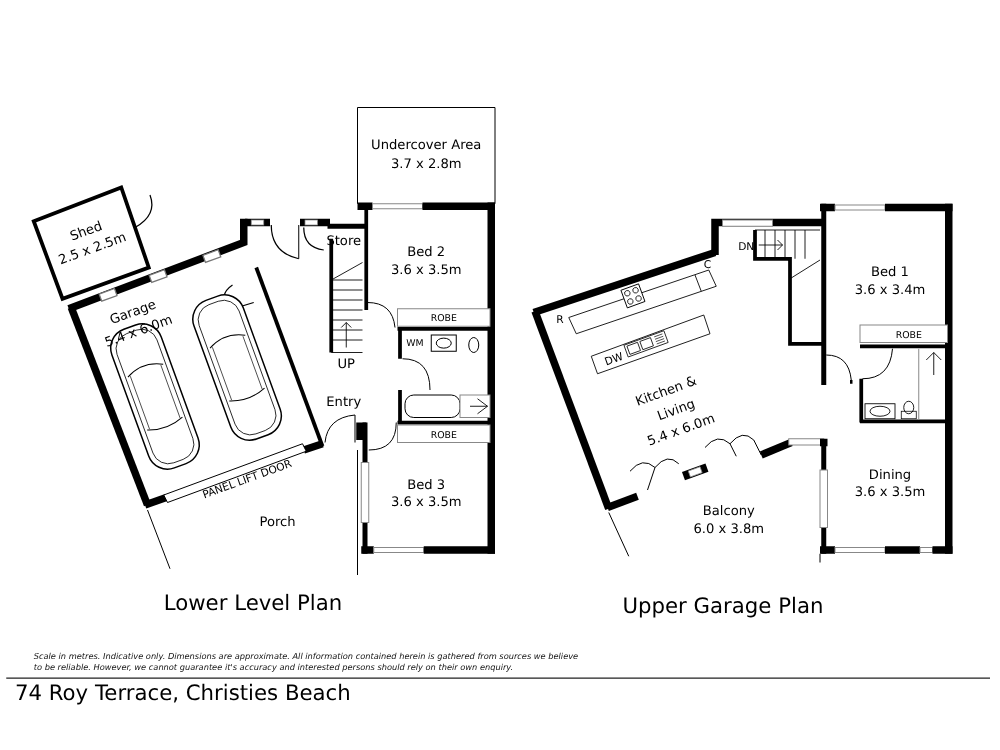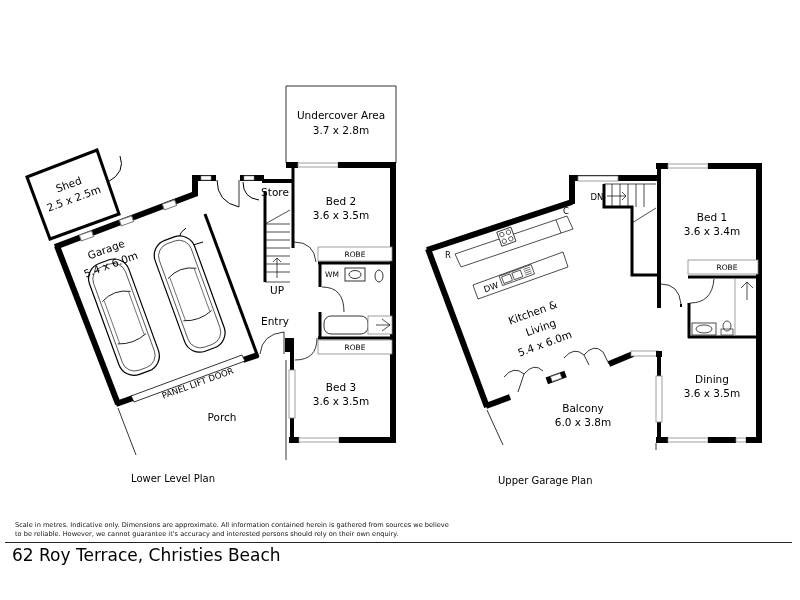--- a/index.html
+++ b/index.html
@@ -1,22 +1,22 @@
 <!DOCTYPE html>
 <html><head>
 <meta charset="utf-8">
 <style>
   html, body { margin: 0; padding: 0; background: #ffffff; }
   body { width: 800px; height: 600px; position: relative; overflow: hidden; font-family: "DejaVu Sans", sans-serif; color: #000; }
   #plan { position: absolute; left: 0; top: 0; width: 800px; height: 600px; }
   .lbl { font-family: "DejaVu Sans", sans-serif; font-size: 10.5px; fill: #000; }
   .lbl-sm { font-family: "DejaVu Sans", sans-serif; font-size: 8.5px; fill: #000; }
   .lbl-xs { font-family: "DejaVu Sans", sans-serif; font-size: 7.5px; fill: #000; }
-  .plan-title { position: absolute; font-size: 10px; font-family: "DejaVu Sans", sans-serif; letter-spacing: 0; text-align: center; }
-  .disclaimer { position: absolute; left: 15px; top: 521px; width: 440px; font-size: 6.6px; line-height: 9px; font-family: "DejaVu Sans", sans-serif; color: #111; }
+  .plan-title { position: absolute; font-size: 17px; font-family: "DejaVu Sans", sans-serif; letter-spacing: 0; text-align: center; }
+  .disclaimer { position: absolute; left: 27px; top: 521px; width: 440px; font-size: 6.6px; line-height: 9px; font-family: "DejaVu Sans", sans-serif; color: #111; font-style: italic; }
   .footer-rule { position: absolute; left: 5px; top: 542px; width: 787px; height: 1px; background: #222; }
   .address { position: absolute; left: 12px; top: 545px; font-size: 17px; font-family: "DejaVu Sans", sans-serif; }
 </style>
 </head>
 <body>
 
 <svg id="plan" viewBox="0 0 800 600" xmlns="http://www.w3.org/2000/svg">
 
   <g>
 
@@ -265,13 +265,13 @@
       <text class="lbl" x="712" y="397" text-anchor="middle">3.6 x 3.5m</text>
     </g>
   </g>
 </svg>
 
 <div class="plan-title" style="left:131px; top:473px;">Lower Level Plan</div>
 <div class="plan-title" style="left:498px; top:475px;">Upper Garage Plan</div>
 
 <div class="disclaimer">Scale in metres. Indicative only. Dimensions are approximate. All information contained herein is gathered from sources we believe to be reliable. However, we cannot guarantee it's accuracy and interested persons should rely on their own enquiry.</div>
 <div class="footer-rule"></div>
-<div class="address">62 Roy Terrace, Christies Beach</div>
+<div class="address">74 Roy Terrace, Christies Beach</div>
 
 </body></html>

